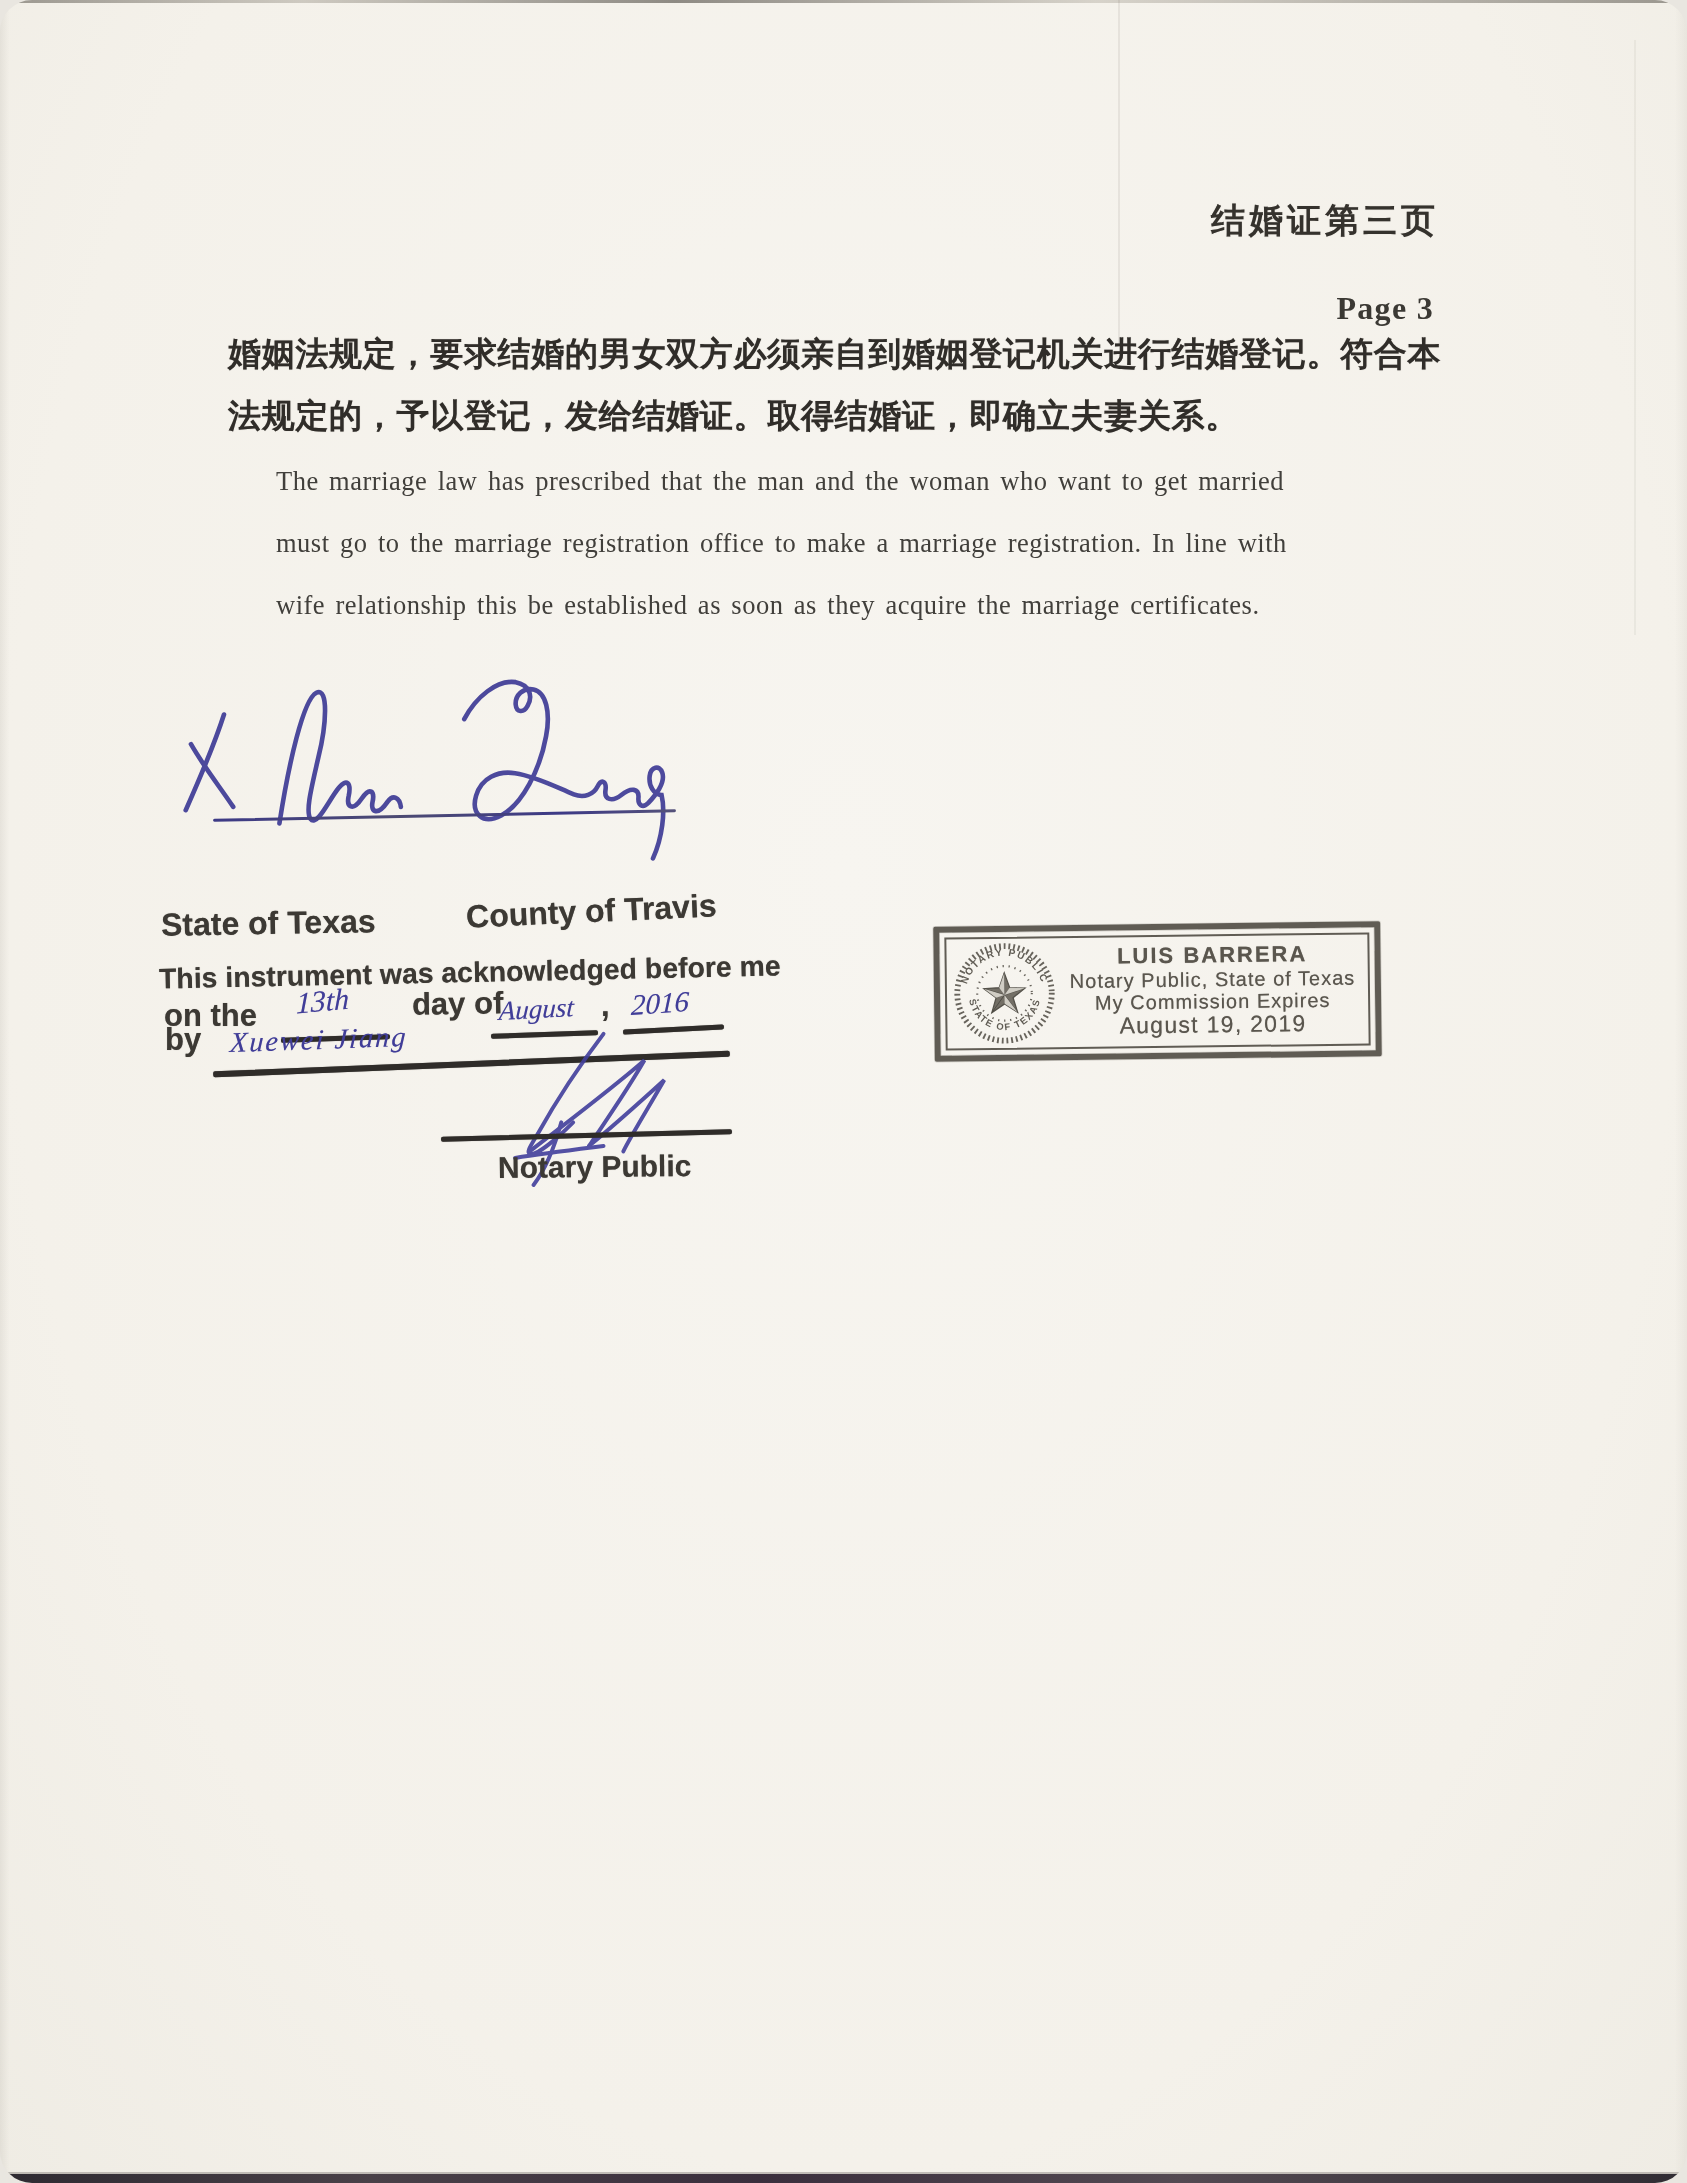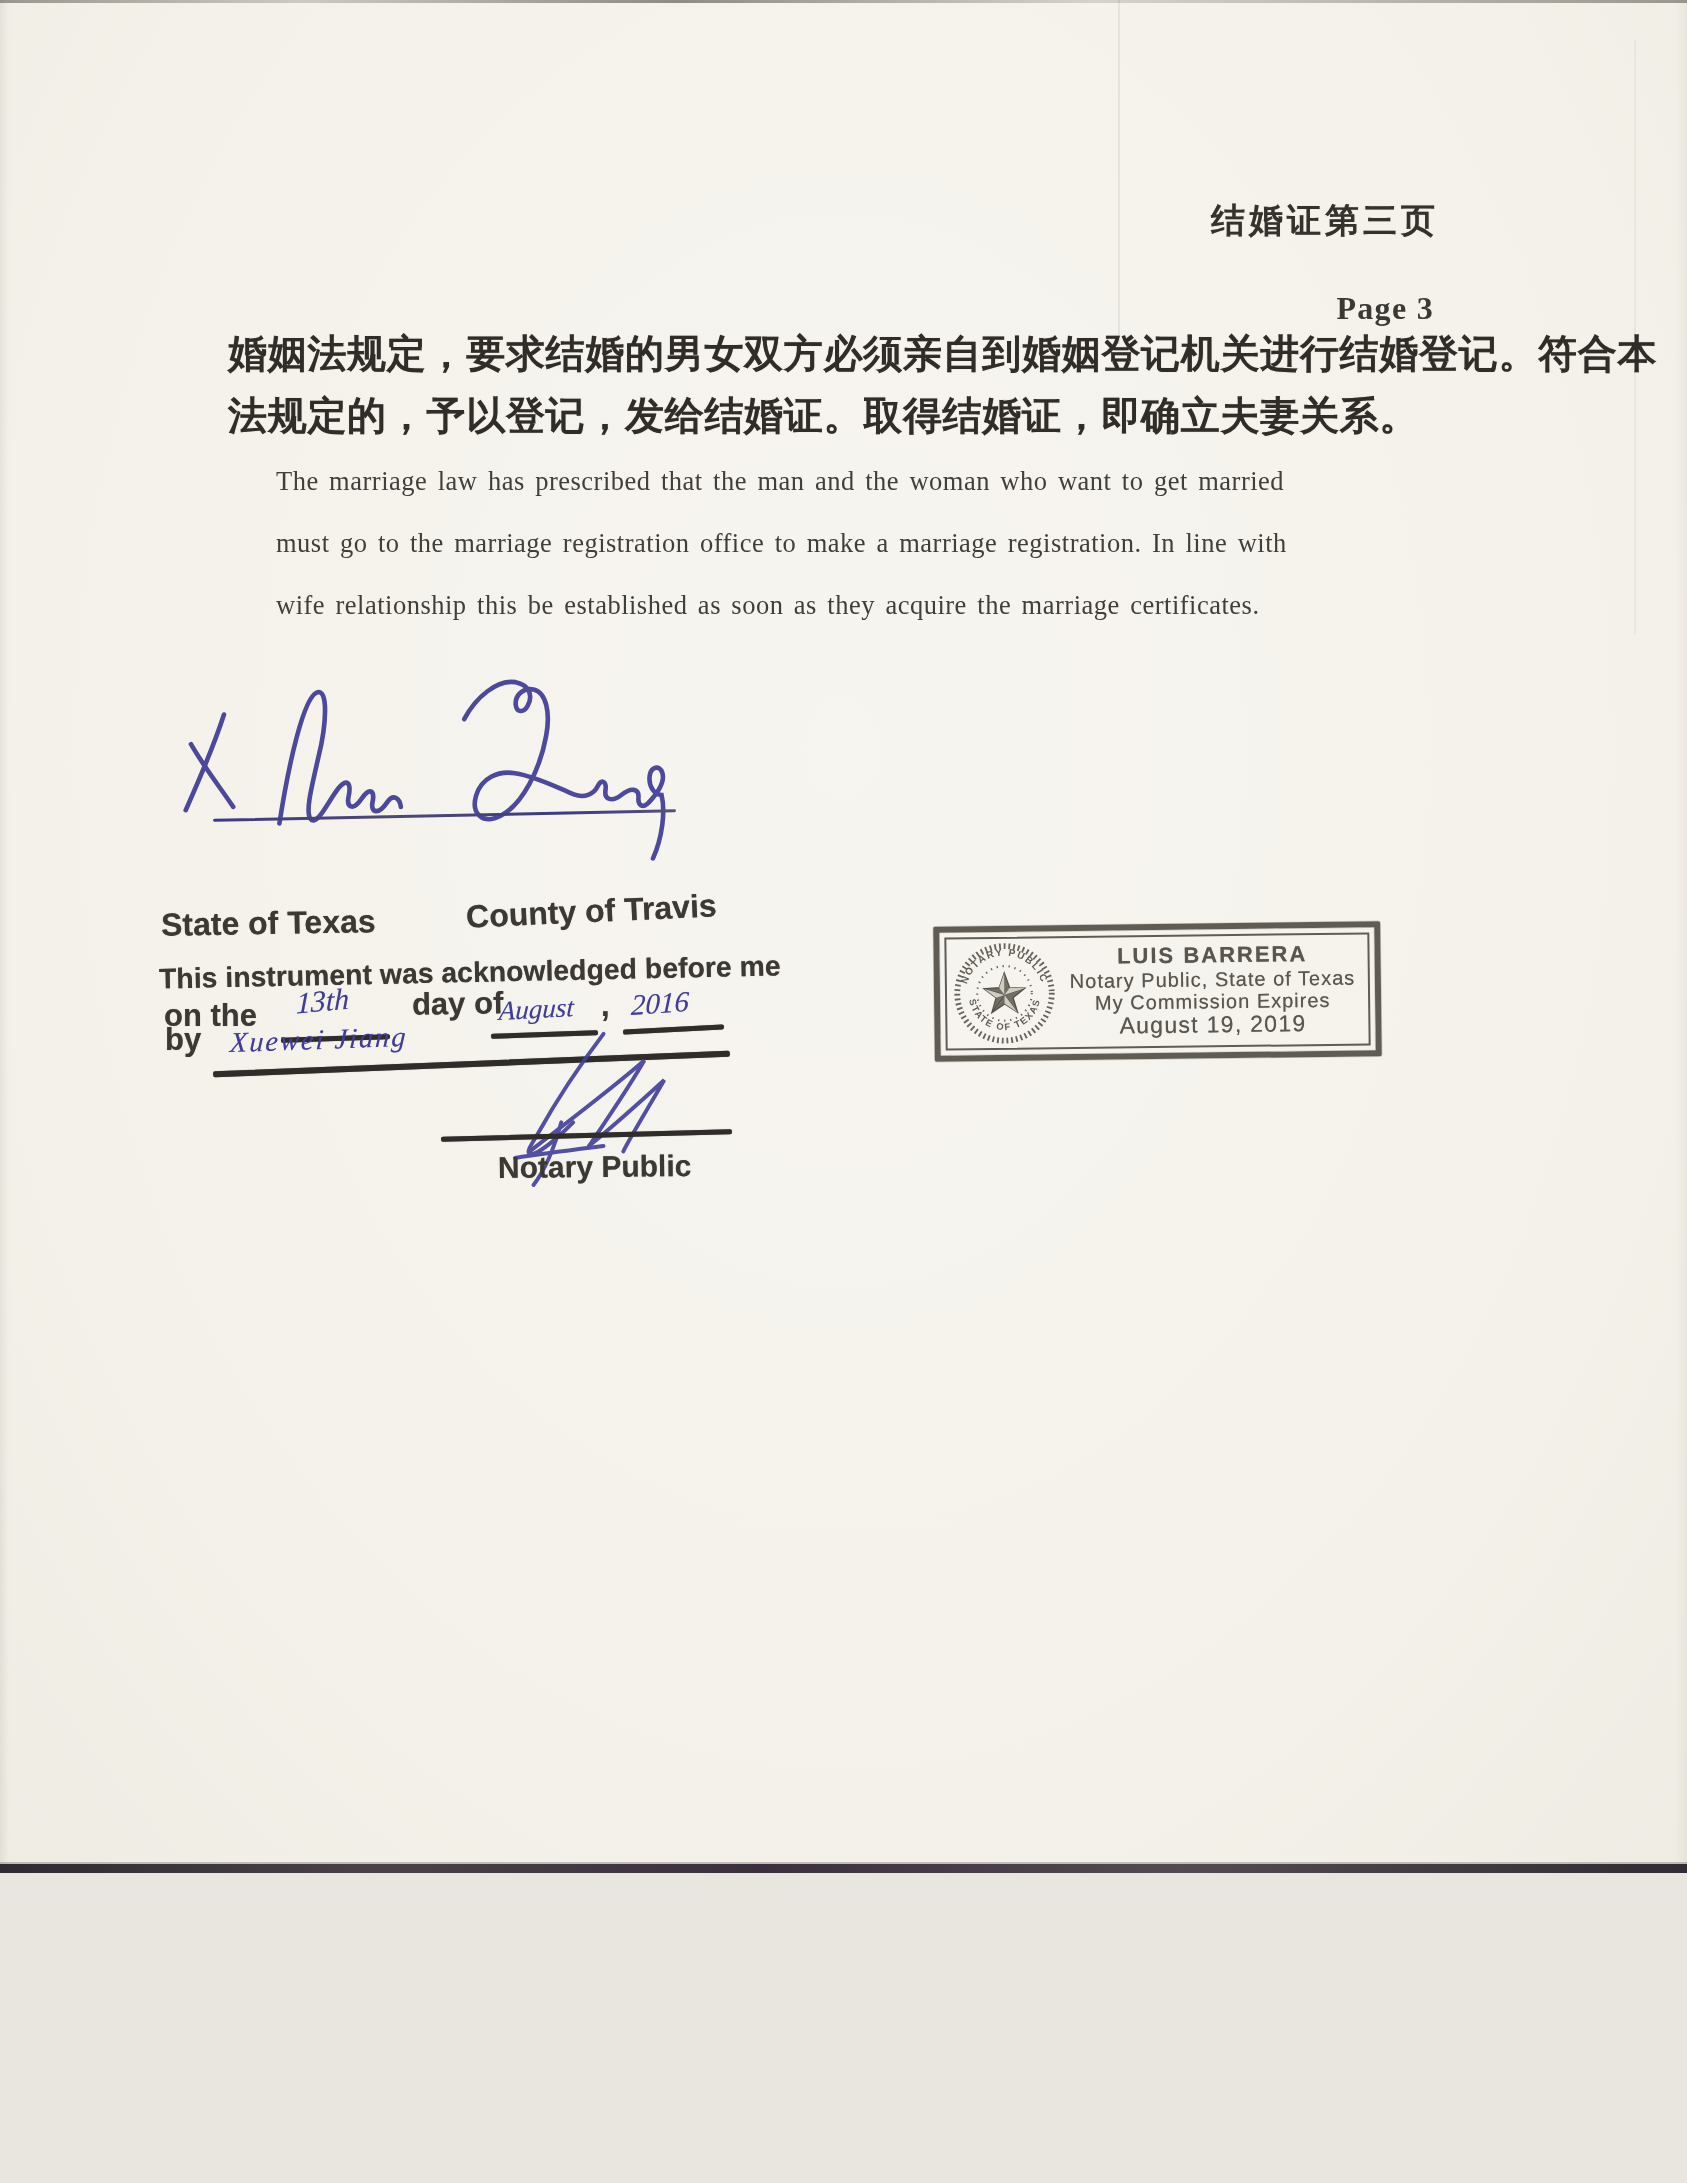--- a/index.html
+++ b/index.html
@@ -1,45 +1,46 @@
 <!DOCTYPE html>
 <html style="font-size:10.6px"><head>
 <meta charset="utf-8">
 <style>
   html,body{margin:0;padding:0;background:#e9e6e0;}
   .page{
     position:relative;
-    width:1687px;height:1873px;
+    width:1687px;height:2183px;
     background:
       linear-gradient(90deg, rgba(110,104,95,.10) 0px, rgba(110,104,95,0) 9.3px),
       linear-gradient(270deg, rgba(110,104,95,.07) 0px, rgba(110,104,95,0) 12px),
       radial-gradient(ellipse at 50% 40%, #f7f5f0 0%, #f4f1ea 70%, #efece4 100%);
     overflow:hidden;
     font-family:"Liberation Sans", sans-serif;
+    border-radius:32px;
   }
   
   .top-edge{position:absolute;left:0;top:0;width:100%;height:3.3px;
     background:linear-gradient(90deg,#6b675f,#b9b4aa 18%,#57534c 40%,#c7c2b8 65%,#6b675f 100%);
     opacity:.65;}
   .bottom-edge{position:absolute;left:0;bottom:0;width:100%;height:9.3px;
     background:linear-gradient(90deg,#2e2a31,#4a4148 22%,#3b2f3d 45%,#544a52 70%,#302c33 100%);}
   .bottom-edge-hl{position:absolute;left:0;bottom:9.3px;width:100%;height:2px;background:#8d8884;opacity:.5;}
   .crease-1{position:absolute;left:1118px;top:0;width:2px;height:344px;background:rgba(120,115,105,.12);}
   .crease-2{position:absolute;left:1634px;top:40px;width:2px;height:595px;background:rgba(120,115,105,.08);}
 
   
   .header-cn{position:absolute;right:248px;top:198px;font-size:34px;letter-spacing:4px;
     color:#35322d;font-family:"DejaVu Sans",sans-serif;font-weight:600;
     text-shadow:0 0 0.7px rgba(60,56,50,.4);}
   .header-en{position:absolute;right:253px;top:290px;font-size:32px;color:#3b3934;
     font-family:"Liberation Serif",serif;letter-spacing:1.3px;font-weight:bold;}
 
   
   .cn-para{position:absolute;left:228px;top:334px;width:1204px;color:#302d29;
-    font-family:"DejaVu Sans",sans-serif;font-weight:600;font-size:39px;letter-spacing:0.7px;
+    font-family:"DejaVu Sans",sans-serif;font-weight:600;font-size:33px;letter-spacing:0.7px;
     text-shadow:0 0 0.7px rgba(50,46,42,.45);}
   .cn-line{height:62px;line-height:40px;white-space:nowrap;}
   .en-para{position:absolute;left:228px;top:463px;width:1178px;color:#413f3b;
     font-family:"Liberation Serif",serif;font-size:26.5px;letter-spacing:0.5px;word-spacing:3.3px;margin-left:48px;}
   .en-line{height:62px;line-height:36px;white-space:nowrap;}
 
   
   .stamped{position:absolute;font-weight:700;color:#3c3934;
     text-shadow:0 0 0.7px rgba(62,58,52,.65);white-space:nowrap;}
   .handwritten{position:absolute;color:#403d98;font-style:italic;

